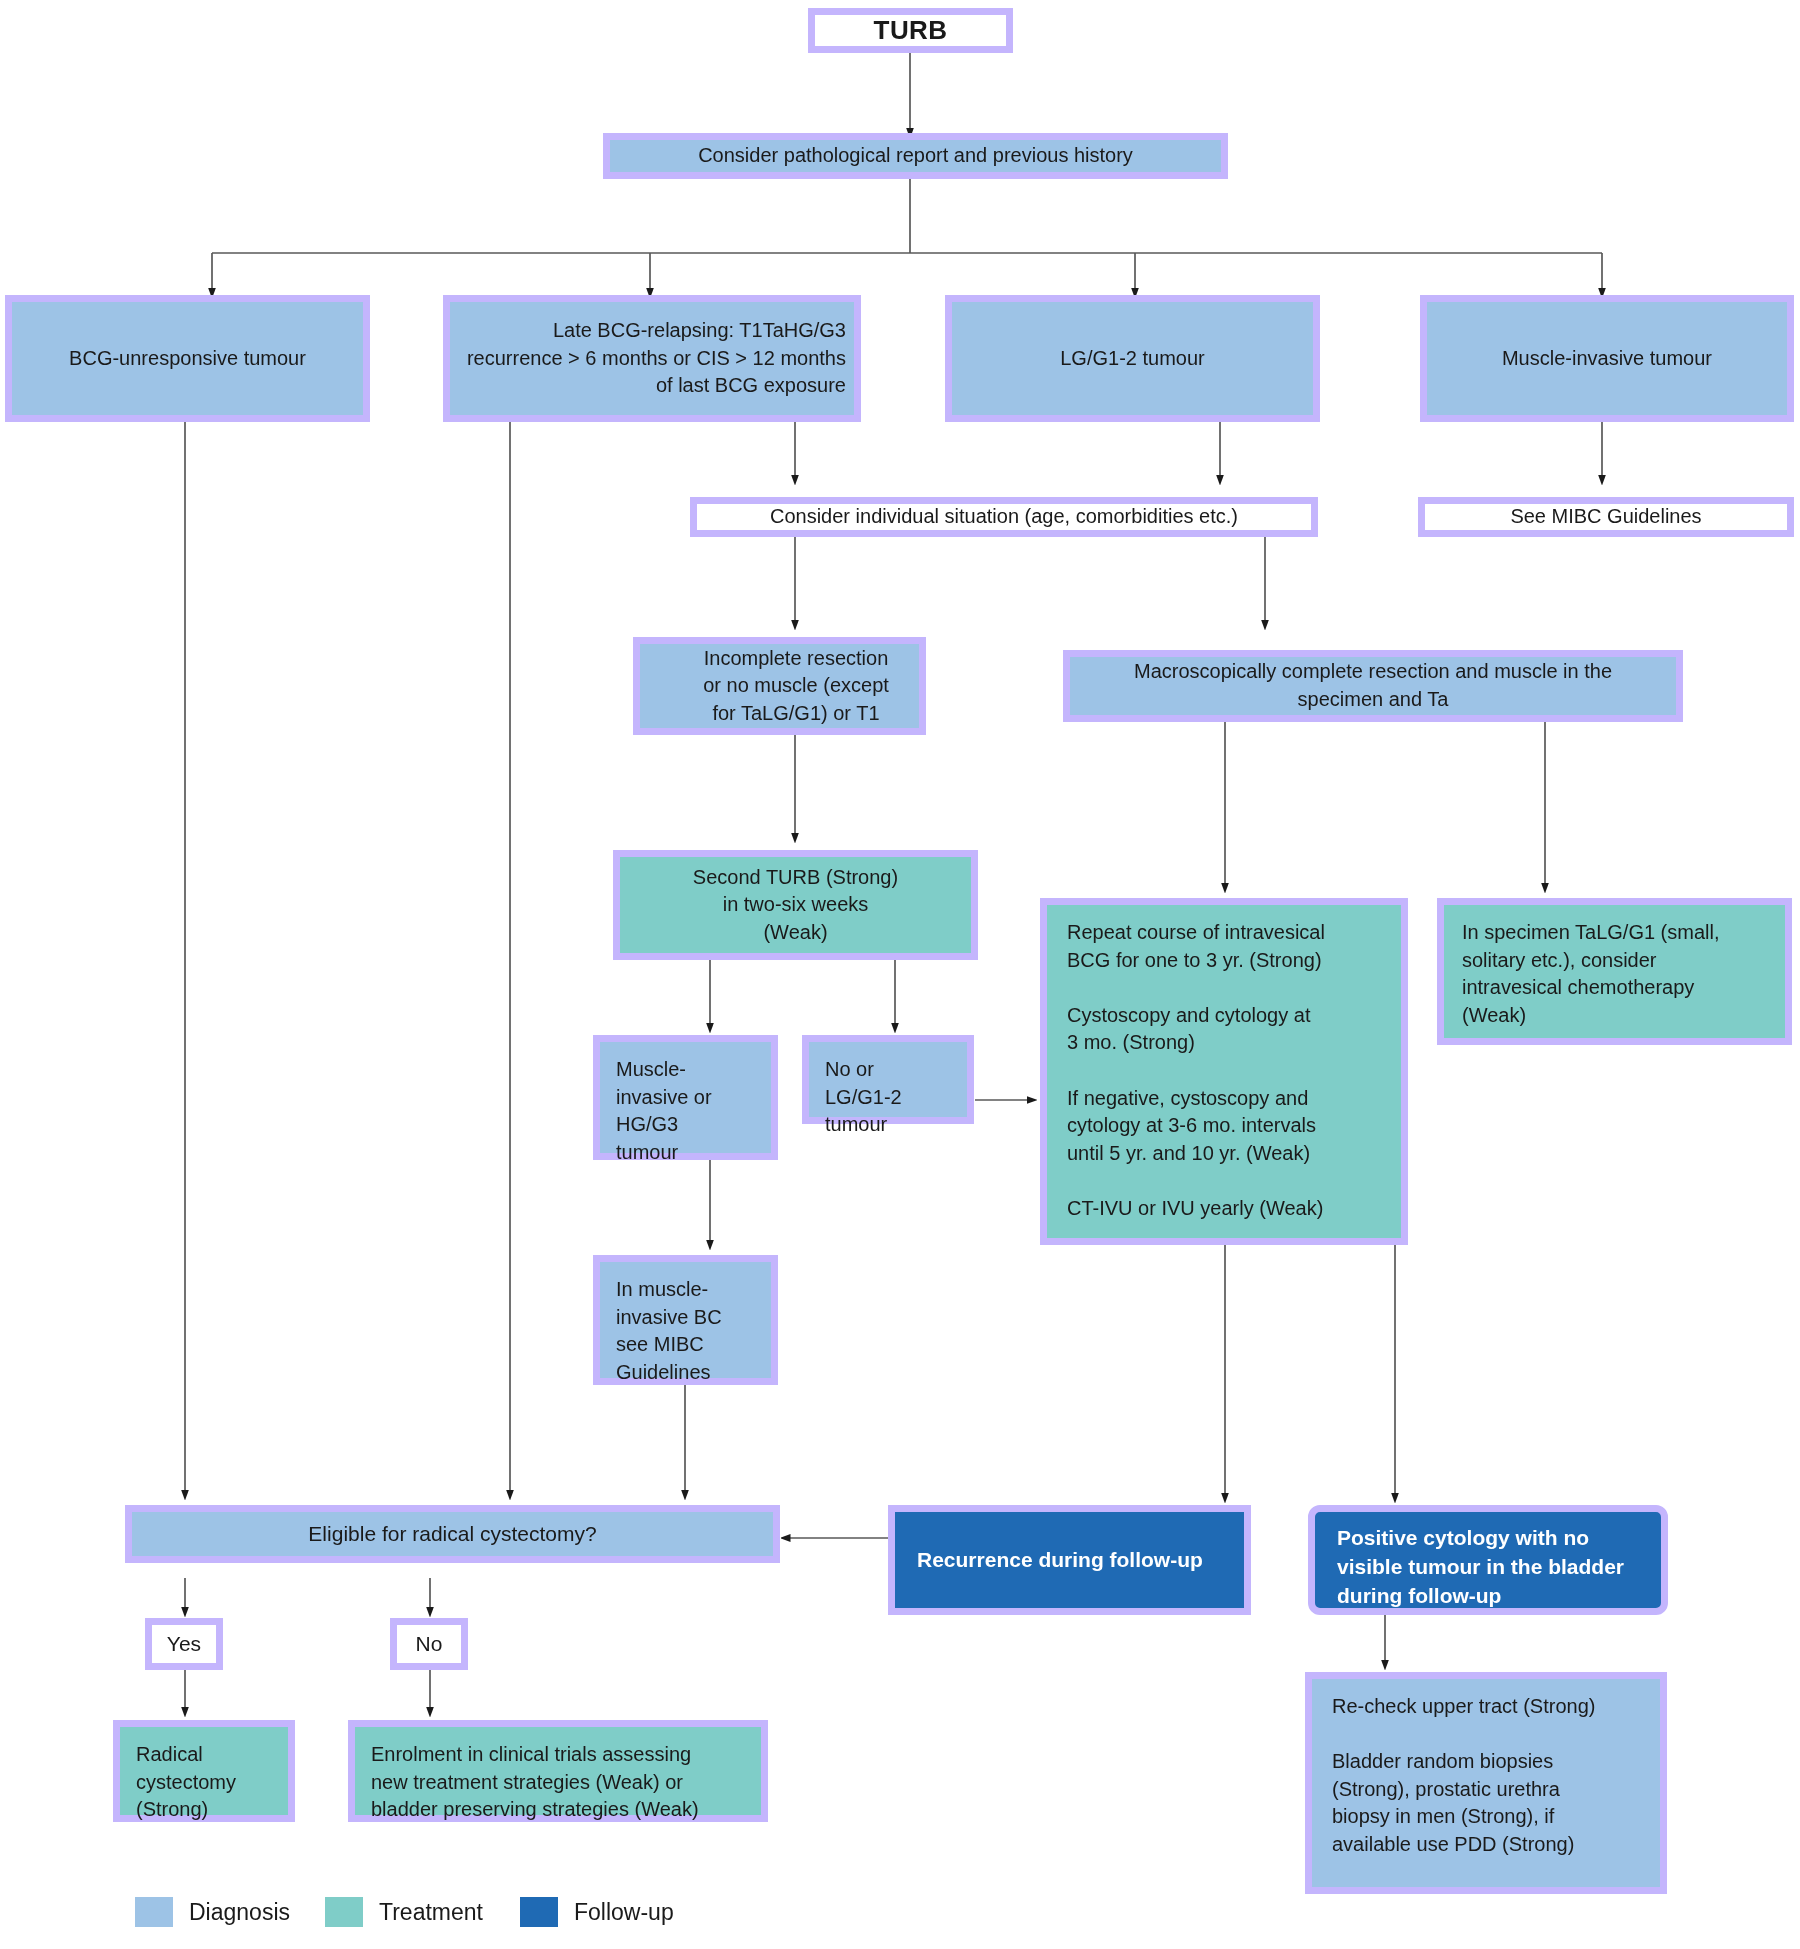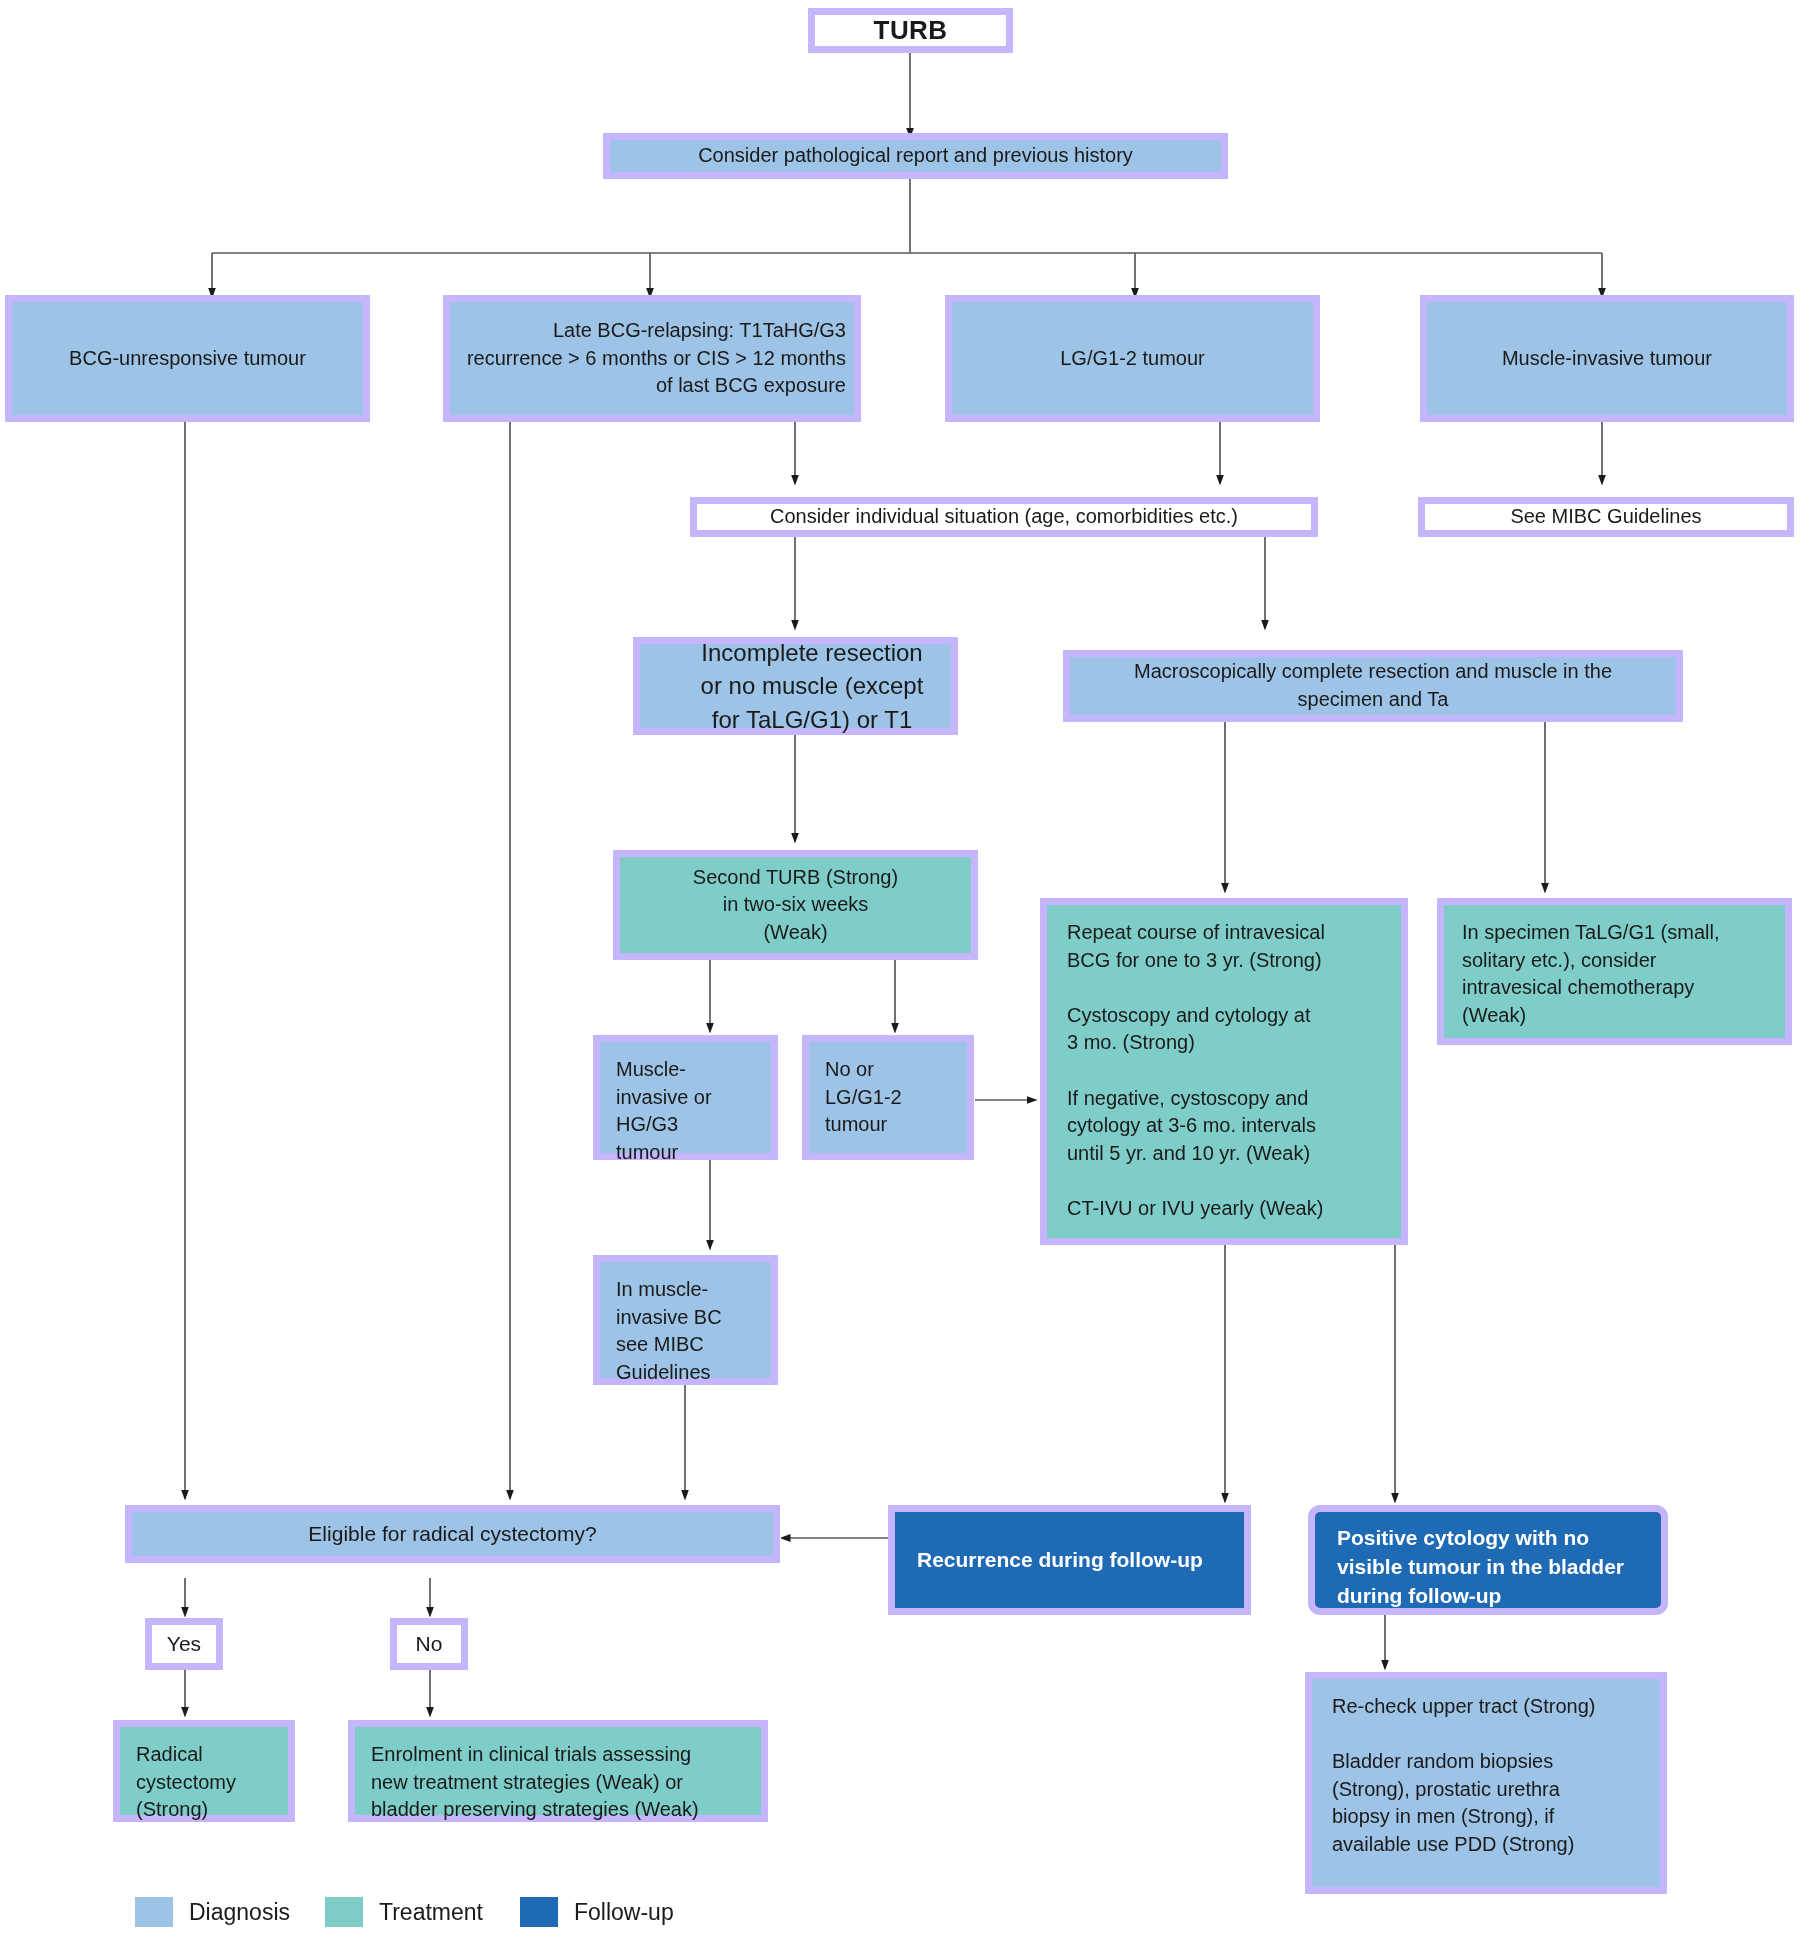--- a/index.html
+++ b/index.html
@@ -151,21 +151,21 @@
   <div class="node diagnosis left-text" style="left:443px; top:295px; width:418px; height:127px; font-size:20px; padding-left:15px; white-space:normal;">Late BCG-relapsing: T1TaHG/G3 recurrence &gt; 6 months or CIS &gt; 12 months of last BCG exposure</div>
 
   <div class="node diagnosis" style="left:945px; top:295px; width:375px; height:127px; font-size:20px;">LG/G1-2 tumour</div>
 
   <div class="node diagnosis" style="left:1420px; top:295px; width:374px; height:127px; font-size:20px;">Muscle-invasive tumour</div>
 
   <div class="node plain" style="left:690px; top:497px; width:628px; height:40px; font-size:20px;">Consider individual situation (age, comorbidities etc.)</div>
 
   <div class="node plain" style="left:1418px; top:497px; width:376px; height:40px; font-size:20px;">See MIBC Guidelines</div>
 
-  <div class="node diagnosis" style="left:633px; top:637px; width:325px; height:98px; font-size:24px;padding-left:41px;">Incomplete resection
+  <div class="node diagnosis" style="left:633px; top:637px; width:293px; height:98px; font-size:20px;padding-left:41px;">Incomplete resection
 or no muscle (except
 for TaLG/G1) or T1</div>
 
   <div class="node diagnosis" style="left:1063px; top:650px; width:620px; height:72px; font-size:20px;">Macroscopically complete resection and muscle in the
 specimen and Ta</div>
 
   <div class="node treatment" style="left:613px; top:850px; width:365px; height:110px; font-size:20px;">Second TURB (Strong)
 in two-six weeks
 (Weak)</div>
 
@@ -184,21 +184,21 @@
   <div class="node treatment top-left-text" style="left:1437px; top:898px; width:355px; height:147px; font-size:20px; padding-left:18px;">In specimen TaLG/G1 (small,
 solitary etc.), consider
 intravesical chemotherapy
 (Weak)</div>
 
   <div class="node diagnosis top-left-text" style="left:593px; top:1035px; width:185px; height:125px; font-size:20px; padding-left:16px;">Muscle-
 invasive or
 HG/G3
 tumour</div>
 
-  <div class="node diagnosis top-left-text" style="left:802px; top:1035px; width:172px; height:125px; font-size:20px; padding-left:16px;">No or
+  <div class="node diagnosis top-left-text" style="left:802px; top:1035px; width:172px; height:89px; font-size:20px; padding-left:16px;">No or
 LG/G1-2
 tumour</div>
 
   <div class="node diagnosis top-left-text" style="left:593px; top:1255px; width:185px; height:130px; font-size:20px; padding-left:16px;">In muscle-
 invasive BC
 see MIBC
 Guidelines</div>
 
   <div class="node diagnosis" style="left:125px; top:1505px; width:655px; height:58px; font-size:21px;">Eligible for radical cystectomy?</div>
 

